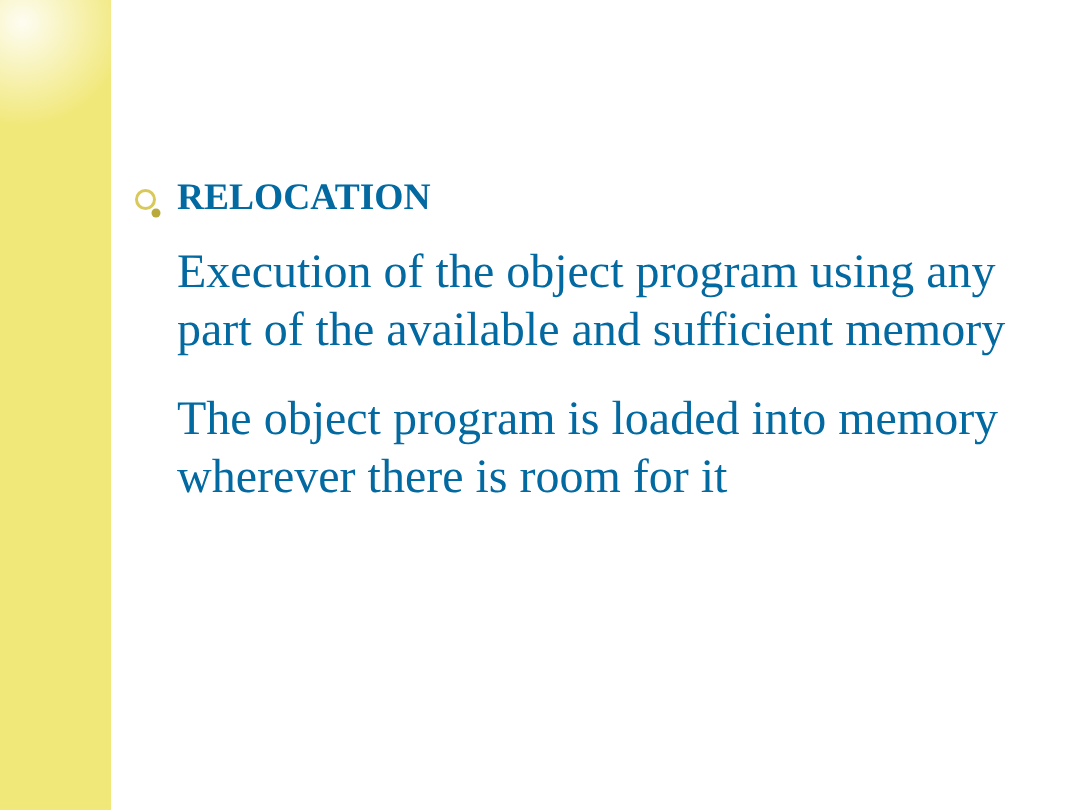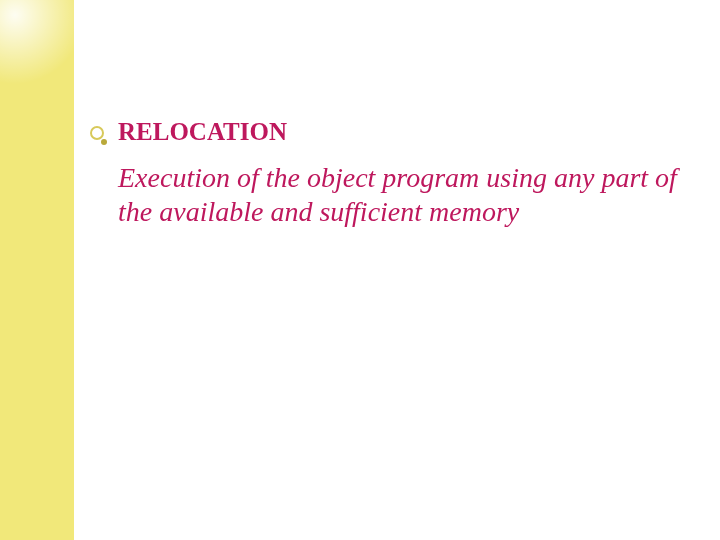--- a/index.html
+++ b/index.html
@@ -44,40 +44,40 @@
     width: 6px;
     height: 6px;
     background: #b9a93a;
     border-radius: 50%;
   }
   .content {
     position: absolute;
     left: 118px;
     top: 116px;
     width: 560px;
-    color: #be185d;
+    color: #0369a1;
   }
   .heading {
     font-weight: bold;
     font-size: 25px;
     line-height: 1.25;
     margin-bottom: 14px;
   }
   .para {
-    font-size: 28px;
+    font-size: 32px;
     line-height: 1.22;
     margin-bottom: 20px;
-    font-style: italic;
   }
 </style>
 </head>
 <body>
 
 <div class="sidebar"></div>
 <div class="corner-arc"></div>
 
 <div class="bullet-ring"></div>
 <div class="bullet-dot"></div>
 
 <div class="content">
   <div class="heading">RELOCATION</div>
   <div class="para">Execution of the object program using any part of the available and sufficient memory</div>
+  <div class="para">The object program is loaded into memory wherever there is room for it</div>
 </div>
 
 </body></html>

